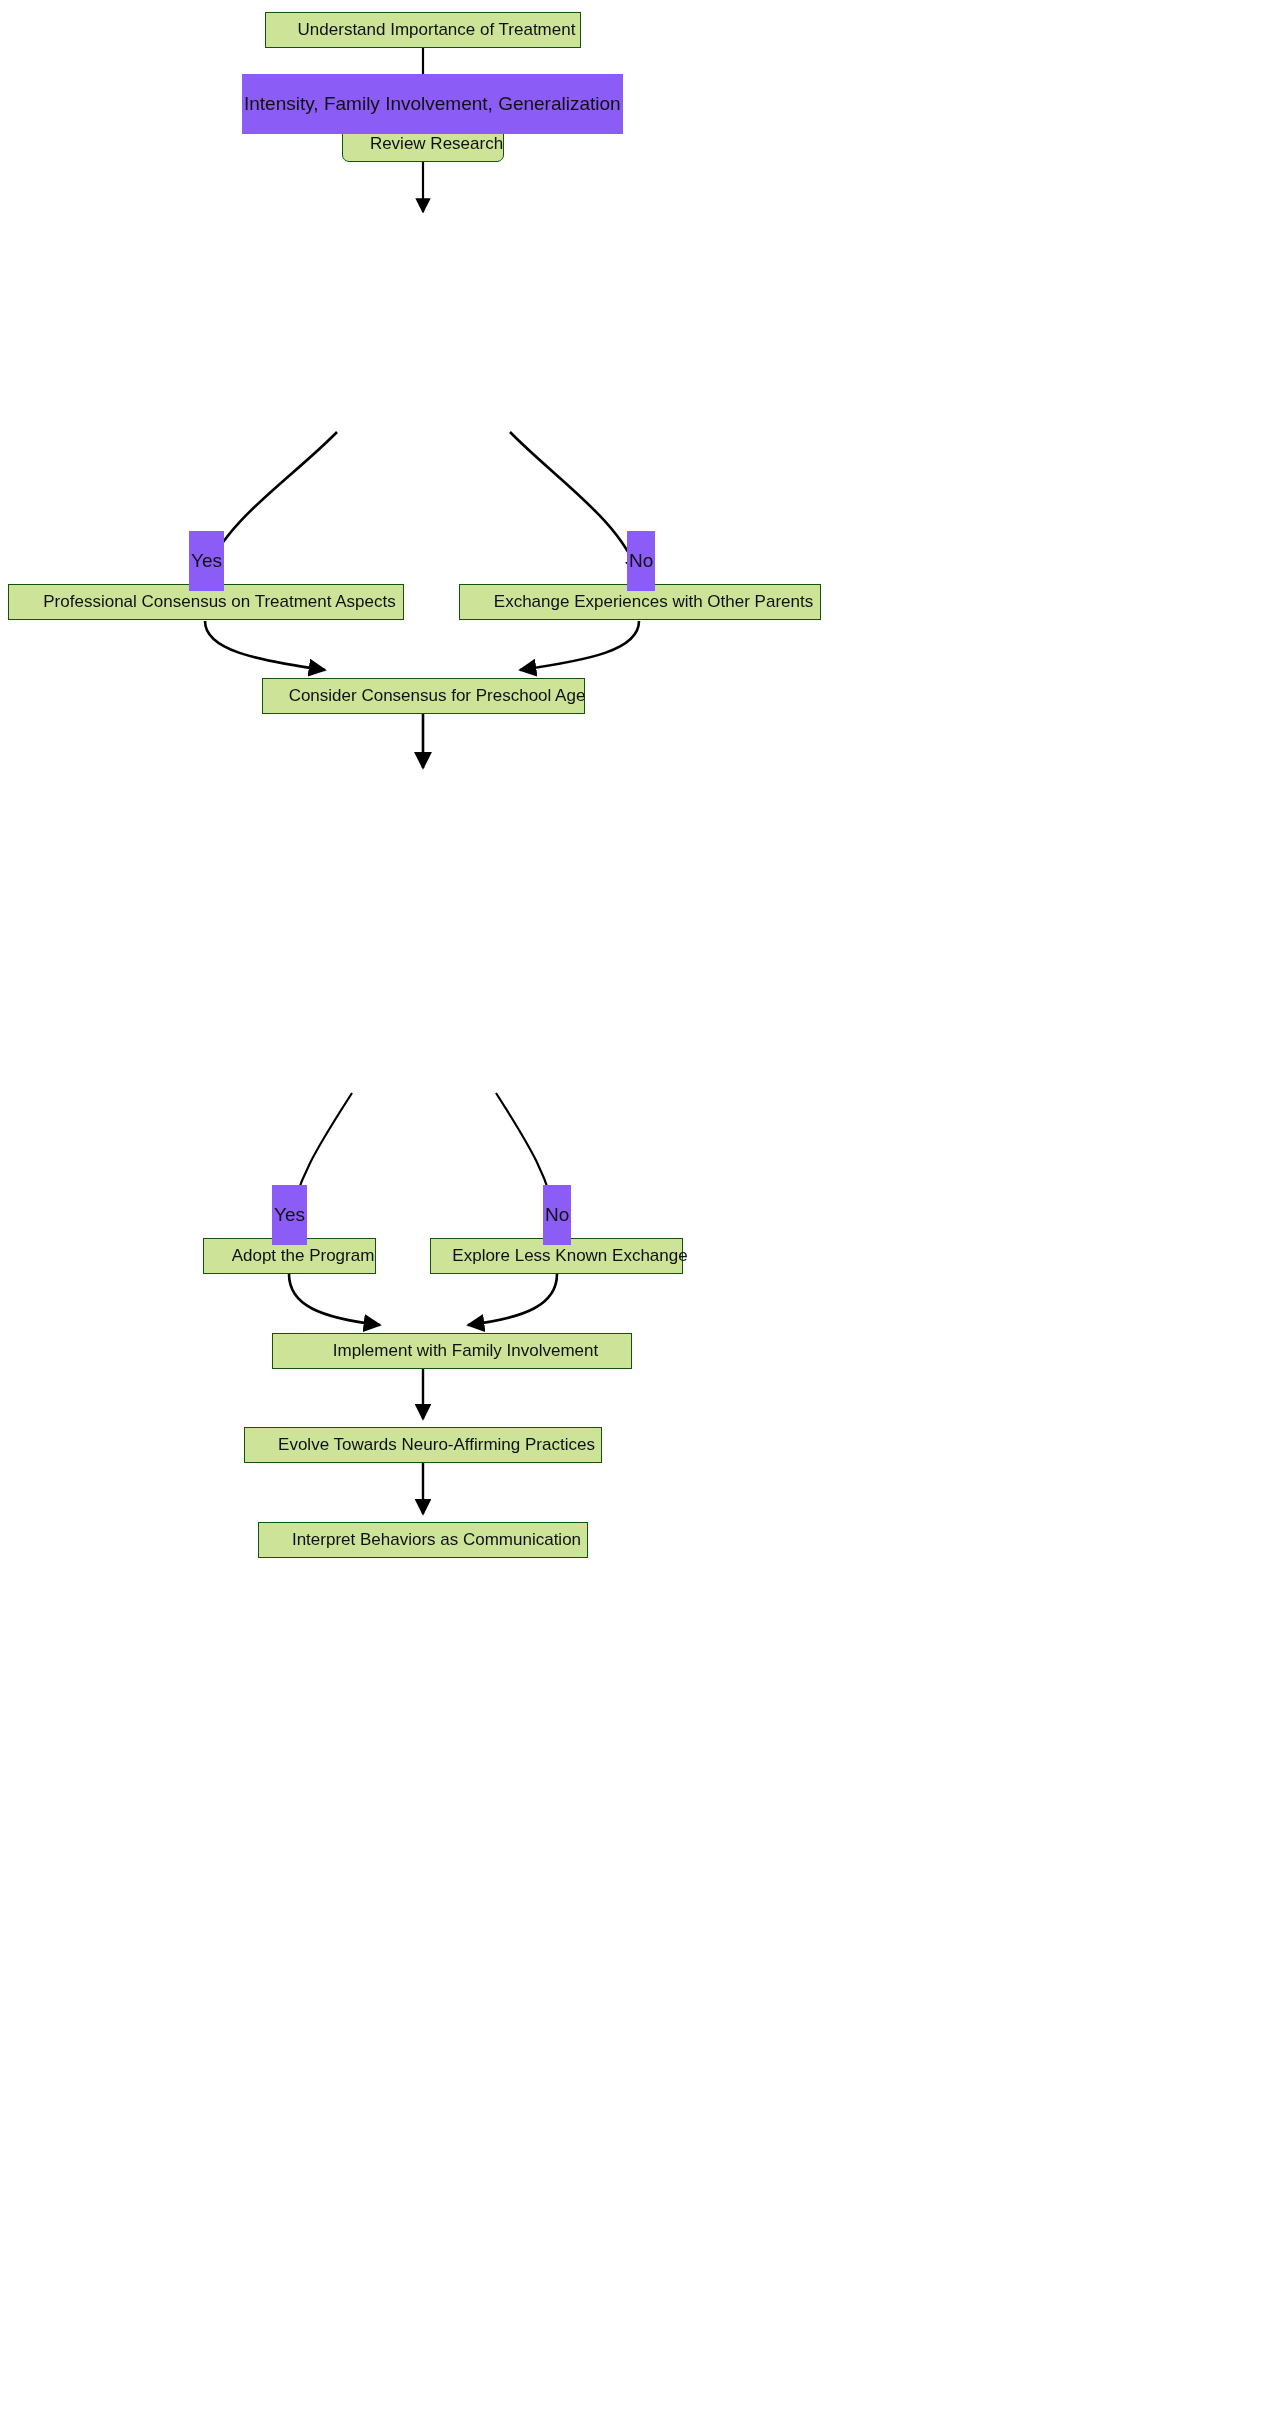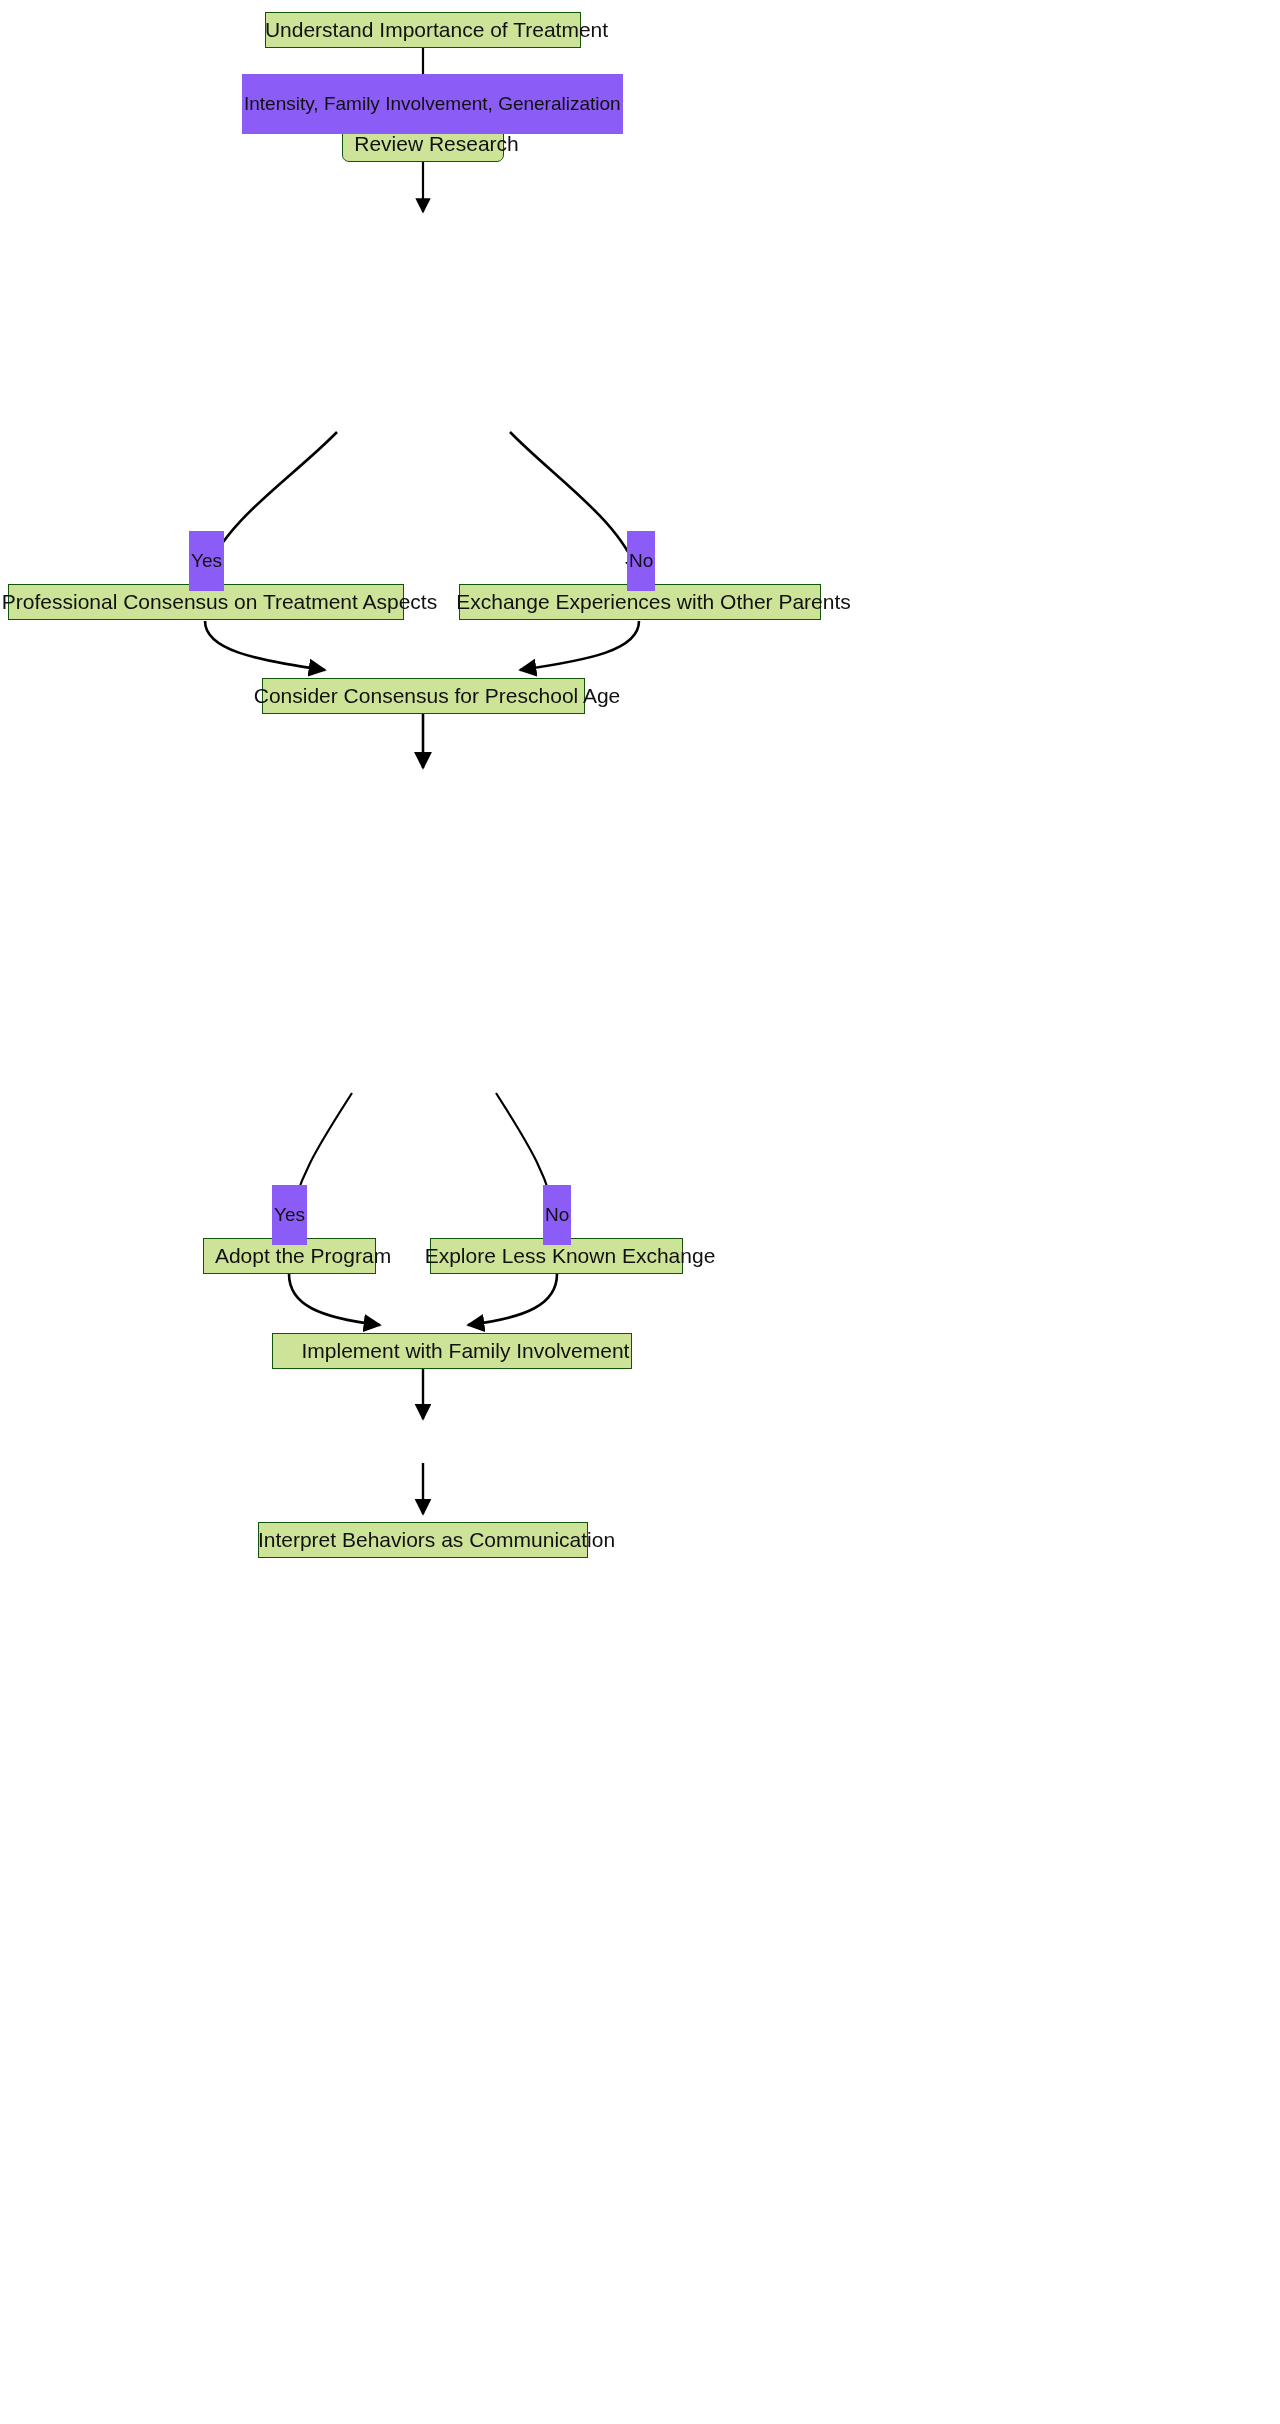--- a/index.html
+++ b/index.html
@@ -26,21 +26,21 @@
   }
   .node {
     position: absolute;
     box-sizing: border-box;
     background: #cde498;
     border: 1.4px solid #13540c;
     display: flex;
     align-items: center;
     justify-content: center;
     color: #111111;
-    font-size: 21px;
+    font-size: 17px;
     line-height: 1.1;
     white-space: nowrap;
     z-index: 3;
     padding-left: 27px;
   }
   .node.rounded {
     border-radius: 7px;
   }
   .diamond-wrap {
     position: absolute;
@@ -154,18 +154,21 @@
   </div>
 
   <div class="node" style="left:430px; top:1238px; width:253px; height:36px;">
     <span>Explore Less Known Exchange</span>
   </div>
 
   <div class="node" style="left:272px; top:1333px; width:360px; height:36px;">
     <span>Implement with Family Involvement</span>
   </div>
 
+  <div class="node" style="left:244px; top:1427px; width:358px; height:36px;">
+    <span>Evolve Towards Neuro-Affirming Practices</span>
+  </div>
 
   <div class="node" style="left:258px; top:1522px; width:330px; height:36px;">
     <span>Interpret Behaviors as Communication</span>
   </div>
 
 </div>
 
 </body></html>

